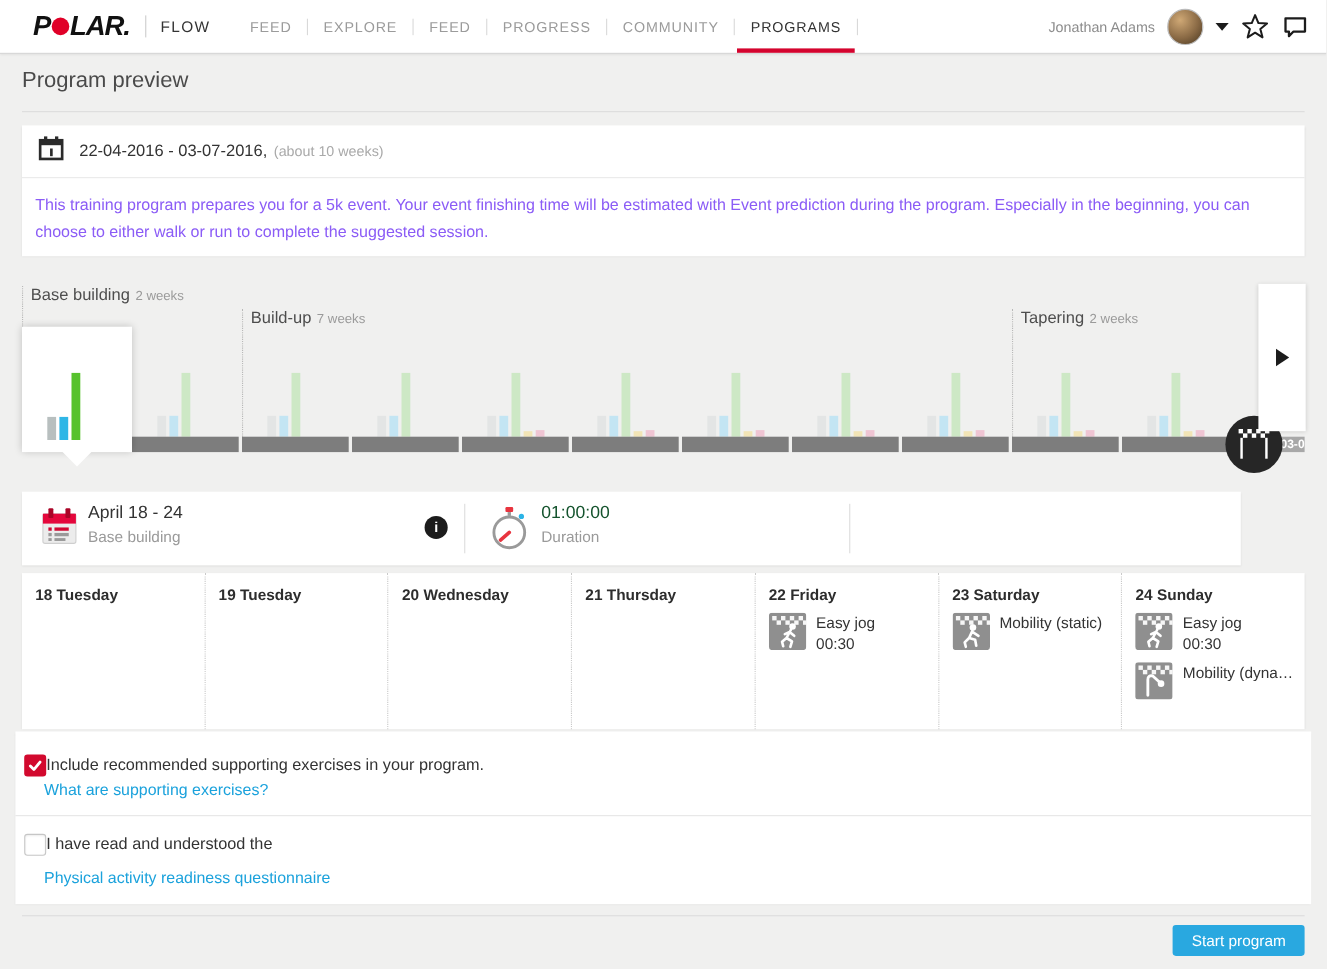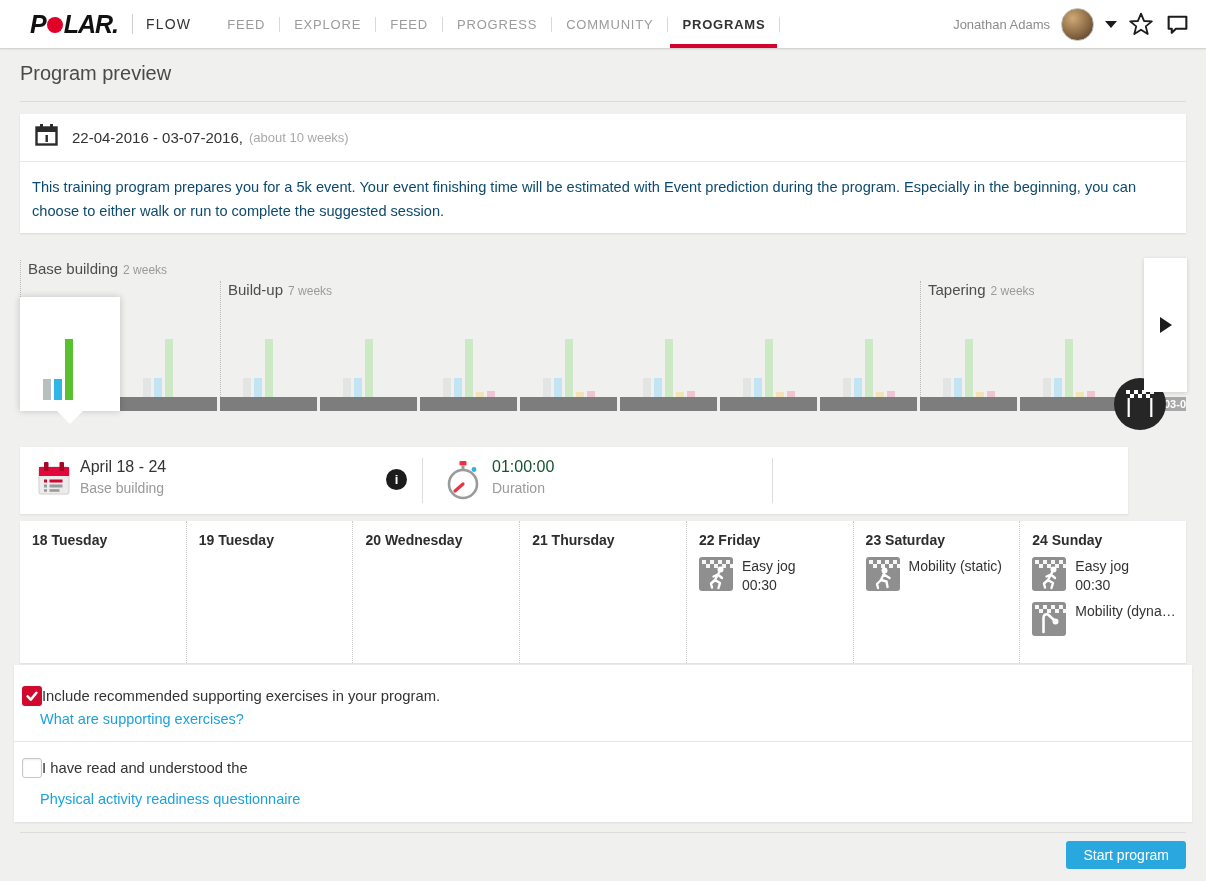--- a/index.html
+++ b/index.html
@@ -6,39 +6,39 @@
   #app{position:relative;width:1206px;height:881px;background:#f0f0ef;overflow:hidden;}
 
   
   .nav{position:absolute;top:0;left:0;width:100%;height:48px;background:#fff;border-bottom:1px solid #d4d4d4;box-shadow:0 1px 2px rgba(0,0,0,.06);display:flex;align-items:center;z-index:20;}
   .logo{display:flex;align-items:center;margin-left:30px;font-style:italic;font-weight:bold;font-size:25px;letter-spacing:-1px;color:#111;cursor:pointer;}
   .logo-o{display:inline-block;width:16px;height:16px;border-radius:50%;background:#e00028;margin:0 1px;}
   .logo-sep{width:1px;height:20px;background:#ccc;margin:0 0 0 14px;}
   .brand-flow{font-size:14px;color:#333;letter-spacing:1.2px;margin-left:13px;height:48px;display:flex;align-items:center;cursor:pointer;}
   .nav-menu{display:flex;align-items:center;height:48px;margin-left:22px;}
   .nav-item{position:relative;height:48px;display:flex;align-items:center;padding:0 14px;font-size:13px;letter-spacing:.8px;color:#9b9b9b;cursor:pointer;}
-  .nav-item.active{color:#333;font-weight:bold;}
+  .nav-item.active{color:#333;}
   .nav-item.active::after{content:"";position:absolute;left:2px;right:2px;bottom:0;height:4px;background:#d4042e;}
   .nav-sep{width:1px;height:15px;background:#d9d9d9;}
   .nav-user{position:absolute;right:16px;top:0;height:48px;display:flex;align-items:center;gap:11px;}
   .user-name{font-size:13px;color:#8c8c8c;cursor:pointer;}
   .avatar{width:31px;height:31px;border-radius:50%;background:radial-gradient(circle at 35% 30%,#cfa875,#8a6a45 55%,#46351f);border:1px solid #bbb;cursor:pointer;}
   .caret{width:0;height:0;border-left:6px solid transparent;border-right:6px solid transparent;border-top:7px solid #1c1c1c;cursor:pointer;}
   .nav-ic{display:flex;align-items:center;cursor:pointer;}
 
   
   .page-title{position:absolute;left:20px;top:62px;font-size:20px;color:#4a4a4a;}
   .rule1{position:absolute;left:20px;top:101px;width:1166px;border-top:1px solid #dcdcdc;}
 
   
   .info-card{position:absolute;left:20px;top:114px;width:1166px;height:119px;background:#fff;box-shadow:0 1px 2px rgba(0,0,0,.1);}
   .date-row{height:47px;display:flex;align-items:center;padding-left:13px;border-bottom:1px solid #e9e9e9;}
   .date-text{font-size:15px;color:#333;margin-left:12px;}
   .date-note{font-size:13px;color:#a9a9a9;margin-left:6px;}
-  .desc{padding:14px 18px 0 12px;font-size:14.6px;color:#0c4a6e;line-height:1.62;}
+  .desc{padding:14px 18px 0 12px;font-size:14.6px;color:#8b5cf6;line-height:1.62;}
 
   
   .timeline{position:absolute;left:0;top:250px;width:1206px;height:195px;}
   .phase{position:absolute;top:31px;height:116px;border-left:1px dotted #b8b8b8;padding-left:7px;white-space:nowrap;z-index:1;}
   .phase.first{top:10px;height:137px;}
   .phase-name{font-size:15px;color:#4d4d4d;}
   .phase-weeks{font-size:12px;color:#9a9a9a;margin-left:5px;}
   .week{position:absolute;top:47px;width:100px;height:114px;z-index:2;cursor:pointer;}
   .week.selected{background:#fff;box-shadow:0 0 7px rgba(0,0,0,.2);z-index:3;}
   .bars{position:absolute;left:23px;right:0;bottom:14px;display:flex;align-items:flex-end;gap:3px;}

